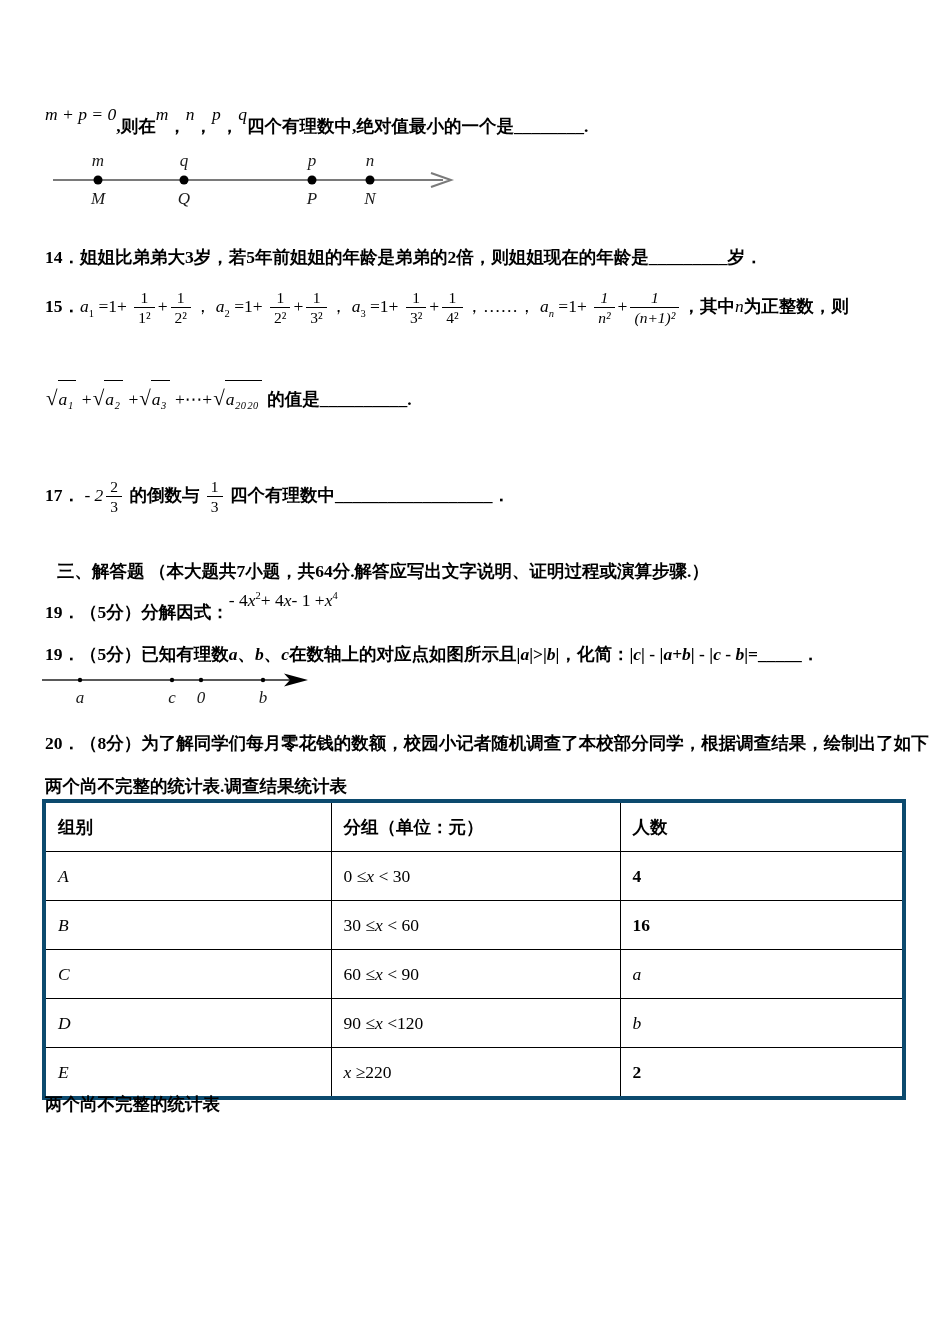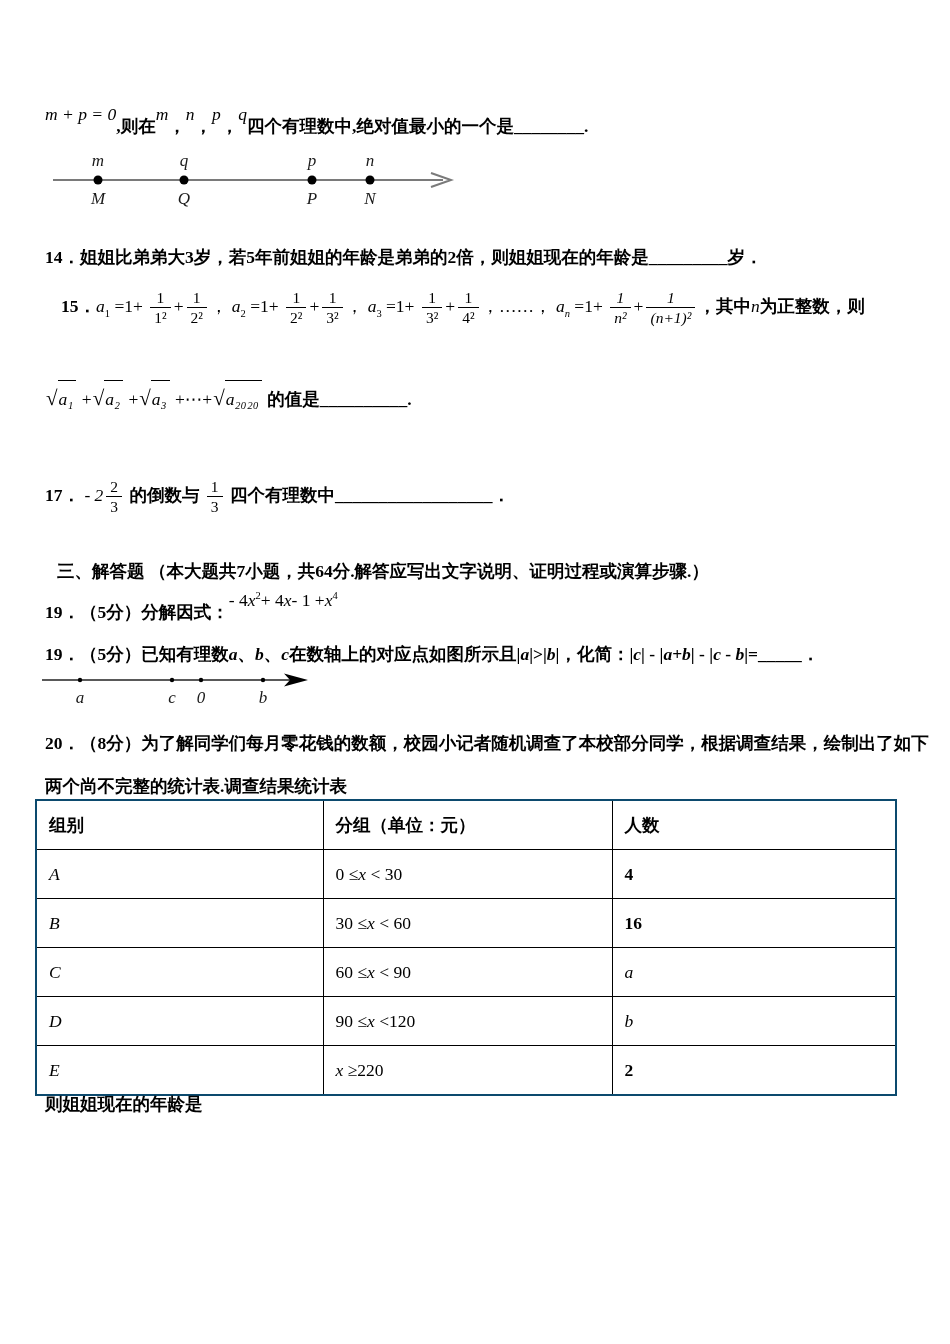--- a/index.html
+++ b/index.html
@@ -8,32 +8,32 @@
     font-family:"Liberation Serif","DejaVu Serif",serif;font-size:17.5px;overflow:hidden;padding-left:32px;
   }
   .line{position:absolute;left:45px;white-space:nowrap;line-height:26px;}
   .bold{font-weight:700;}
   .b{font-weight:700;}
   .nb{font-weight:400;}
   .it{font-style:italic;font-family:"Liberation Serif","DejaVu Serif",serif;}
   .sup{font-size:60%;vertical-align:super;line-height:0;}
   .subs{font-size:60%;vertical-align:sub;line-height:0;}
   .raise{position:relative;top:-12px;display:inline-block;}
-  .tallline{line-height:48px;margin-left:16px;}
+  .tallline{line-height:48px;}
   .frac{display:inline-block;vertical-align:middle;text-align:center;margin:0 3px;line-height:1.1;font-size:15.5px;font-weight:400;}
   .frac .fn{display:block;padding:0 4px 1px;border-bottom:1.3px solid #000;}
   .frac .fd{display:block;padding:1px 4px 0;}
   .sqrt{display:inline-block;white-space:nowrap;margin:0 1px;font-weight:400;}
   .rsign{font-size:21px;font-style:normal;}
   .rad{display:inline-block;border-top:1.4px solid #000;padding:2px 3px 0 1px;font-style:italic;}
   svg text{font-family:"Liberation Serif","DejaVu Serif",serif;font-style:italic;font-size:17px;fill:#1a1a1a;}
   .svgfig{position:absolute;}
   table.survey{
-    position:absolute;left:35px;top:799px;width:860px;border-collapse:collapse;
-    border:2px solid #0c4a6e;table-layout:fixed;
+    position:absolute;left:42px;top:799px;width:860px;border-collapse:collapse;
+    border:4px solid #0c4a6e;table-layout:fixed;
   }
   table.survey th,table.survey td{
     border:1.5px solid #000;text-align:left;vertical-align:middle;
     padding:2px 6px 2px 12px;font-size:17.5px;
   }
   table.survey th{height:44px;font-weight:700;vertical-align:middle;}
   table.survey td{height:44px;font-weight:400;}
   td.groupcell{font-style:italic;font-size:18px;}
   td.rangecell{font-size:18px;}
   td.countcell{font-size:16.5px;}
@@ -127,15 +127,15 @@
       <td class="countcell"><span class="it">b</span></td>
     </tr>
     <tr>
       <td class="groupcell">E</td>
       <td class="rangecell"><span class="it">x</span><span> ≥220</span></td>
       <td class="countcell"><span class="b">2</span></td>
     </tr>
   </tbody>
     </table>
 
-  <div class="caption">则姐姐现在的年龄是</div>
+  <div class="caption">两个尚不完整的统计表</div>
 
 </div>
 
 </body></html>

